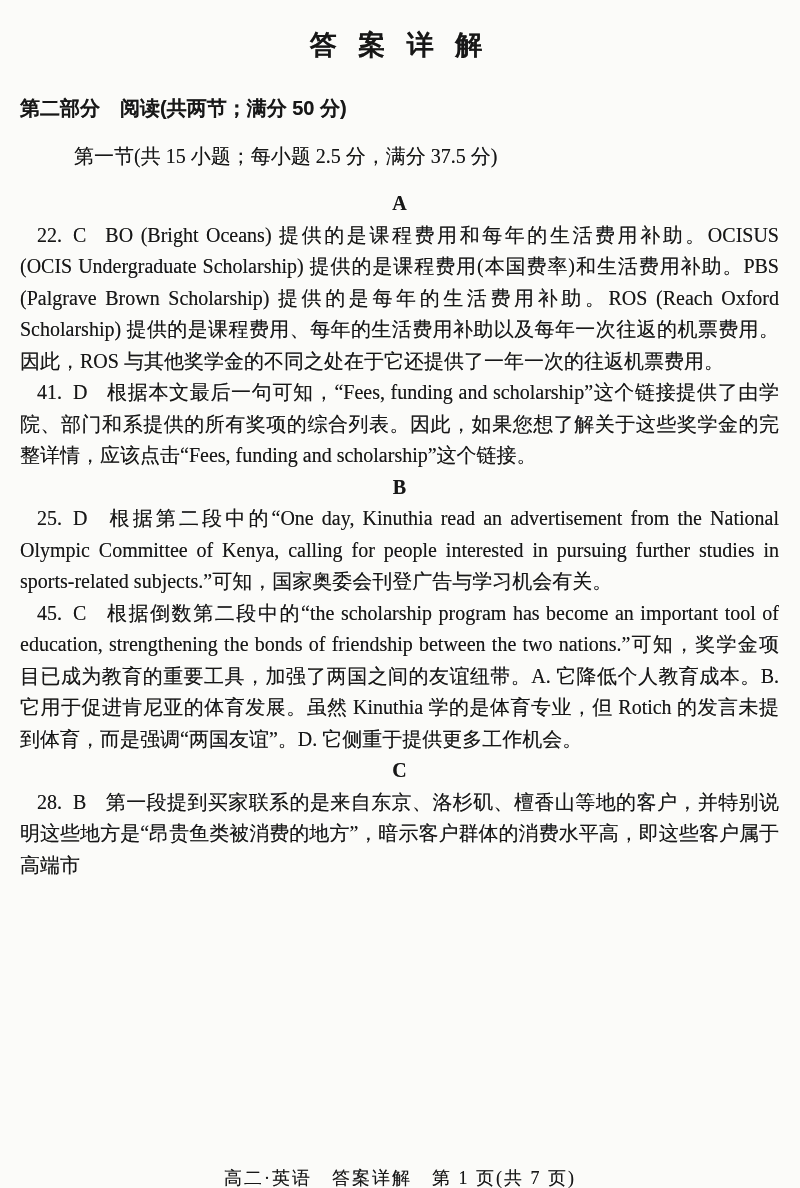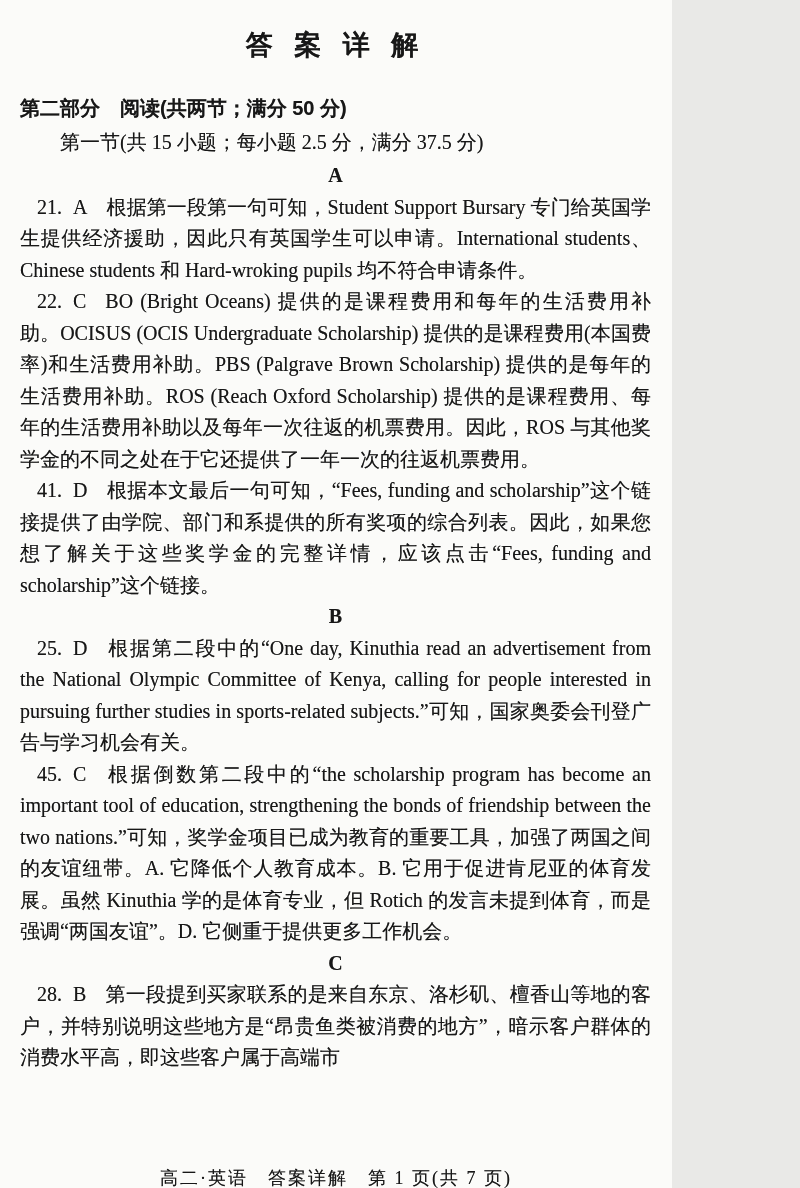--- a/index.html
+++ b/index.html
@@ -3,21 +3,21 @@
 <meta charset="utf-8">
 <style>
   html, body { margin: 0; padding: 0; }
   body {
     width: 800px; height: 1188px;
     background: #e9e9e7;
     font-family: "Liberation Serif", "DejaVu Serif", serif;
   }
   .page {
     position: relative;
-    width: 672px; height: 1188px;
+    width: 800px; height: 1188px;
     box-sizing: border-box;
     overflow: hidden;
     background: #fbfbf9;
     color: #171717;
     font-size: 20px;
     line-height: 31.5px;
     padding: 16px 21px 0 20px;
     text-shadow: 0 0 0.6px rgba(25,25,25,0.55);
   }
   .title {
@@ -30,21 +30,21 @@
     margin: 12px 0 31px 0;
   }
   .part-heading {
     font-family: Liberation Sans, sans-serif;
     font-size: 20px;
     font-weight: bold;
     line-height: 31.5px;
     margin: 0;
   }
   .section-note {
-    margin: 2px;
+    margin: 16px;
     text-indent: 38px;
     line-height: 31.5px;
   }
   .passage-label {
     text-align: center;
     font-weight: bold;
     font-size: 20px;
     line-height: 31.5px;
     font-family: "Liberation Serif", "DejaVu Serif", serif;
   }
@@ -72,21 +72,20 @@
 <div class="page">
 
   <h1 class="title">答 案 详 解</h1>
 
   <h2 class="part-heading">第二部分　阅读(共两节；满分 50 分)</h2>
 
   <p class="section-note">第一节(共 15 小题；每小题 2.5 分，满分 37.5 分)</p>
 
   <div class="passage-label">A</div>
 
-  <p class="item"><span class="q-num">21.</span><span class="q-ans">A</span><span class="q-text">根据第一段第一句可知，Student Support Bursary 专门给英国学生提供经济援助，因此只有英国学生可以申请。International students、Chinese students 和 Hard-wroking pupils 均不符合申请条件。</span></p>
 
   <p class="item"><span class="q-num">22.</span><span class="q-ans">C</span><span class="q-text">BO (Bright Oceans) 提供的是课程费用和每年的生活费用补助。OCISUS (OCIS Undergraduate Scholarship) 提供的是课程费用(本国费率)和生活费用补助。PBS (Palgrave Brown Scholarship) 提供的是每年的生活费用补助。ROS (Reach Oxford Scholarship) 提供的是课程费用、每年的生活费用补助以及每年一次往返的机票费用。因此，ROS 与其他奖学金的不同之处在于它还提供了一年一次的往返机票费用。</span></p>
 
   <p class="item"><span class="q-num">41.</span><span class="q-ans">D</span><span class="q-text">根据本文最后一句可知，“Fees, funding and scholarship”这个链接提供了由学院、部门和系提供的所有奖项的综合列表。因此，如果您想了解关于这些奖学金的完整详情，应该点击“Fees, funding and scholarship”这个链接。</span></p>
 
   <div class="passage-label">B</div>
 
 
   <p class="item"><span class="q-num">25.</span><span class="q-ans">D</span><span class="q-text">根据第二段中的“One day, Kinuthia read an advertisement from the National Olympic Committee of Kenya, calling for people interested in pursuing further studies in sports-related subjects.”可知，国家奥委会刊登广告与学习机会有关。</span></p>
 

